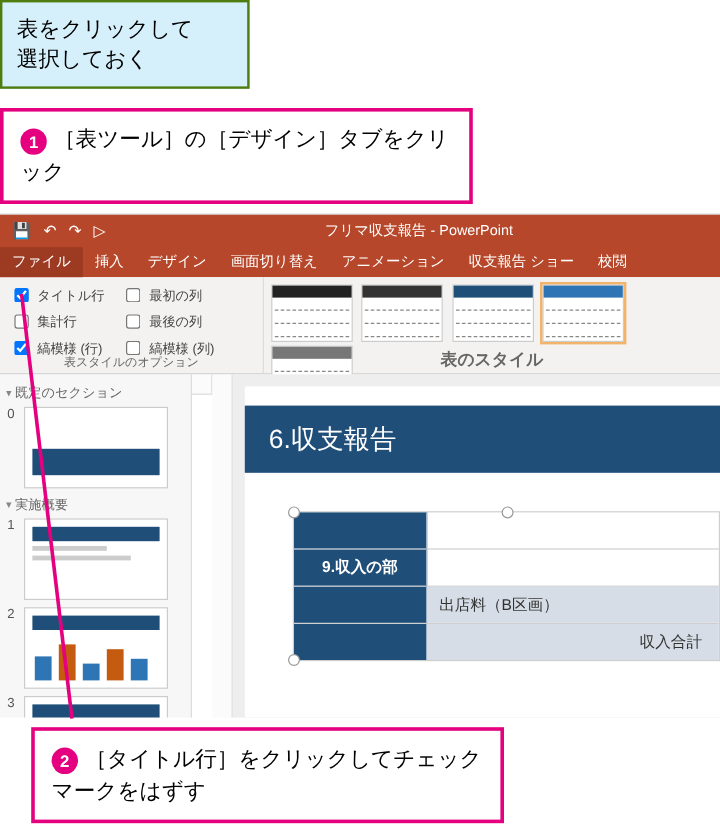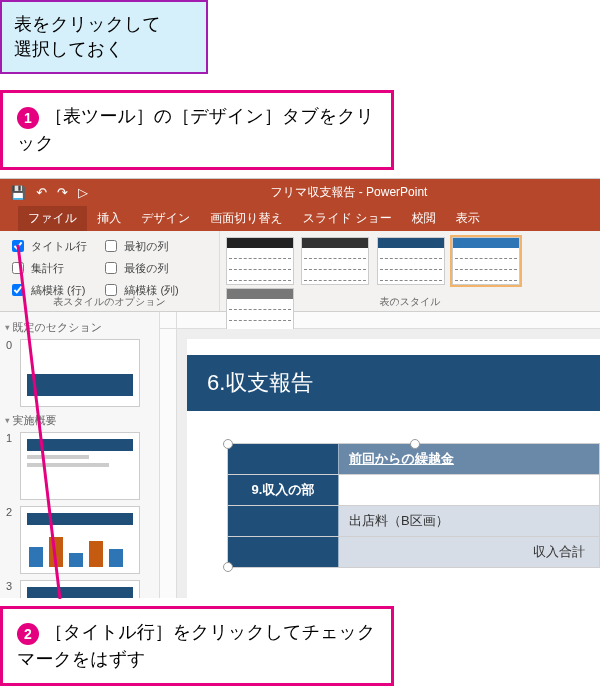--- a/index.html
+++ b/index.html
@@ -1,51 +1,51 @@
 <!DOCTYPE html>
 <html><head>
 <meta charset="utf-8">
 <style>
   body { margin:0; font-family:"Yu Gothic","Meiryo",sans-serif; font-size:12px; background:#fff; width:600px; }
-  .callout-blue { border:2px solid #a21caf; background:#d6f0fb; padding:10px 12px; font-size:18px; width:180px; margin:0 0 16px 0; line-height:1.4; }
+  .callout-blue { border:2px solid #4d7c0f; background:#d6f0fb; padding:10px 12px; font-size:18px; width:180px; margin:0 0 16px 0; line-height:1.4; }
   .callout-pink { border:3px solid #e4007f; background:#fff; padding:10px 14px; font-size:18px; width:360px; margin:0 0 8px 0; line-height:1.5; }
   .num-badge { display:inline-block; width:22px; height:22px; border-radius:50%; background:#e4007f; color:#fff; text-align:center; line-height:22px; font-weight:bold; margin-right:6px; font-size:14px; vertical-align:middle;}
   .app { width:600px; background:#fff; border-top:1px solid #ccc; }
   .titlebar { background:#b7472a; color:#fff; height:26px; display:flex; align-items:center; }
   .qat { display:flex; gap:10px; padding:0 10px; }
   .qat span { color:#fff; font-size:13px; }
   .titletext { flex:1; text-align:center; font-size:12px; }
-  .ribbontabs { background:#b7472a; color:#fff; display:flex; padding:0 18px; height:26px; align-items:flex-end; font-size:12px; }
+  .ribbontabs { background:#b7472a; color:#fff; display:flex; padding:0 0; height:26px; align-items:flex-end; font-size:12px; }
   .ribbontabs .tab { padding:4px 10px; cursor:pointer; }
   .ribbontabs .tab.file { background:#9c3a22; }
   .ribbon { background:#f3f2f1; border-bottom:1px solid #d0d0d0; display:flex; height:80px; }
   .opts { width:220px; padding:6px 8px; border-right:1px solid #ddd; box-sizing:border-box; position:relative;}
   .opts label { display:inline-flex; align-items:center; gap:4px; font-size:11px; color:#444; width:90px; margin-bottom:4px;}
   .opts input { width:12px; height:12px; }
   .grplabel { position:absolute; bottom:2px; left:0; right:0; text-align:center; font-size:10px; color:#666;}
   .styles { flex:1; position:relative; padding:6px; }
-  .styles .grplabel { position:absolute; bottom:2px; left:0; right:0; text-align:center; font-size:10px; color:#666;}
+  .styles .grplabel { position:absolute; bottom:2px; left:0; right:0; text-align:center; font-size:14px; color:#666;font-weight:bold;}
   .style-swatch { display:inline-block; width:68px; height:48px; border:1px solid #ccc; margin-right:4px; background:#fff; position:relative; box-sizing:border-box; cursor:pointer;}
   .style-swatch.sel { outline:2px solid #f2b36a; }
   .style-swatch .hdr { height:10px; }
   .style-swatch .rows { position:absolute; top:12px; left:2px; right:2px; bottom:2px; display:flex; flex-direction:column; justify-content:space-around;}
   .style-swatch .rows div { height:6px; border-bottom:1px dashed #888; }
   .editor { display:flex; height:286px; }
   .thumbs { width:160px; background:#f7f7f7; border-right:1px solid #ddd; overflow:hidden; padding:4px 6px; box-sizing:border-box; position:relative;}
   .section { font-size:11px; color:#666; margin:4px 0; }
   .section::before { content:"▸ "; font-size:9px; color:#888; display:inline-block; transform:rotate(90deg); margin-right:2px;}
   .thumb { display:flex; align-items:flex-start; gap:4px; margin-bottom:6px; }
   .thumb .n { font-size:11px; color:#555; width:10px; }
   .slide-th { width:120px; height:68px; background:#fff; border:1px solid #ccc; box-sizing:border-box; position:relative; overflow:hidden;}
   .slide-th .bluebar { position:absolute; left:6px; right:6px; top:34px; height:22px; background:#1f4e79; }
   .slide-th .chart { position:absolute; left:8px; bottom:6px; right:8px; height:40px; display:flex; align-items:flex-end; gap:6px;}
   .slide-th .chart span { width:14px; background:#2e75b6; }
   .ruler-h { height:16px; background:#fbfbfb; border-bottom:1px solid #ddd; flex:1; }
   .ruler-v { width:16px; background:#fbfbfb; border-right:1px solid #ddd; }
-  .canvas-wrap { flex:1; display:flex; flex-direction:column; }
+  .canvas-wrap { flex:1; display:flex; flex-direction:row; }
   .canvas-body { flex:1; display:flex; }
   .canvas { flex:1; background:#eee; position:relative; overflow:hidden; padding:10px 0 0 0;}
   .slide { position:absolute; left:10px; top:10px; right:0; bottom:0; background:#fff; }
   .slide-title { position:absolute; left:0; right:0; top:16px; height:56px; background:#1f4e79; color:#fff; font-size:22px; display:flex; align-items:center; padding-left:20px; box-sizing:border-box;}
   .tablebox { position:absolute; left:40px; top:104px; right:0; border:1px solid #cfcfcf; background:#fff; }
   .handle { position:absolute; width:8px; height:8px; background:#fff; border:1px solid #999; border-radius:50%; }
   .trow { display:flex; height:30px; align-items:stretch; border-bottom:1px solid #cfcfcf; font-size:13px; }
   .trow:last-child { border-bottom:none; }
   .c1 { width:110px; background:#1f4e79; color:#fff; display:flex; align-items:center; justify-content:center; font-weight:bold; border-right:1px solid #9cb3c9;}
   .c2 { flex:1; background:#d6dde6; color:#333; display:flex; align-items:center; padding-left:10px; }
@@ -76,23 +76,23 @@
     <div class="titletext">
       <span>フリマ収支報告</span> - <span>PowerPoint</span>
     </div>
   </div>
 
   <div class="ribbontabs">
     <div class="tab file">ファイル</div>
     <div class="tab">挿入</div>
     <div class="tab">デザイン</div>
     <div class="tab">画面切り替え</div>
-    <div class="tab">スライド ショー</div>
+    <div class="tab">アニメーション</div>
+    <div class="tab">収支報告 ショー</div>
     <div class="tab">校閲</div>
-    <div class="tab">表示</div>
   </div>
 
   <div class="ribbon">
     <div class="opts">
       <label>
           <input type="checkbox" checked="" style="">
           <span>タイトル行</span>
         </label>
       <label>
           <input type="checkbox" style="">
@@ -193,21 +193,20 @@
         <div class="ruler-v"></div>
         <div class="canvas">
           <div class="slide">
             <div class="slide-title">6.収支報告</div>
             <div class="tablebox">
               <div class="handle" style="top:-5px;left:-5px"></div>
               <div class="handle" style="top:-5px;left:50%;margin-left:-4px"></div>
               <div class="handle" style="bottom:-5px;left:-5px"></div>
               <div class="trow hdrrow">
                 <div class="c1"></div>
-                <div class="c2">前回からの繰越金</div>
               </div>
               <div class="trow">
                 <div class="c1" style="border-bottom:none">9.収入の部</div>
               </div>
               <div class="trow">
                 <div class="c1" style="border-top:none"></div>
                 <div class="c2">出店料（B区画）</div>
               </div>
               <div class="trow sumrow">
                 <div class="c1"></div>
@@ -218,15 +217,15 @@
         </div>
       </div>
     </div>
   </div>
 
   <svg class="pointer" style="left:0;top:0;" width="600" height="420">
     <line x1="18" y1="66" x2="60" y2="420" stroke="#e4007f" stroke-width="3"></line>
   </svg>
 </div>
 
-<div class="callout-pink" style="margin-top:8px;">
+<div class="callout-pink" style="margin-top:8px;margin-left:26px;">
   <span class="num-badge">2</span><span>［タイトル行］をクリックしてチェックマークをはずす</span>
 </div>
 
 </body></html>

